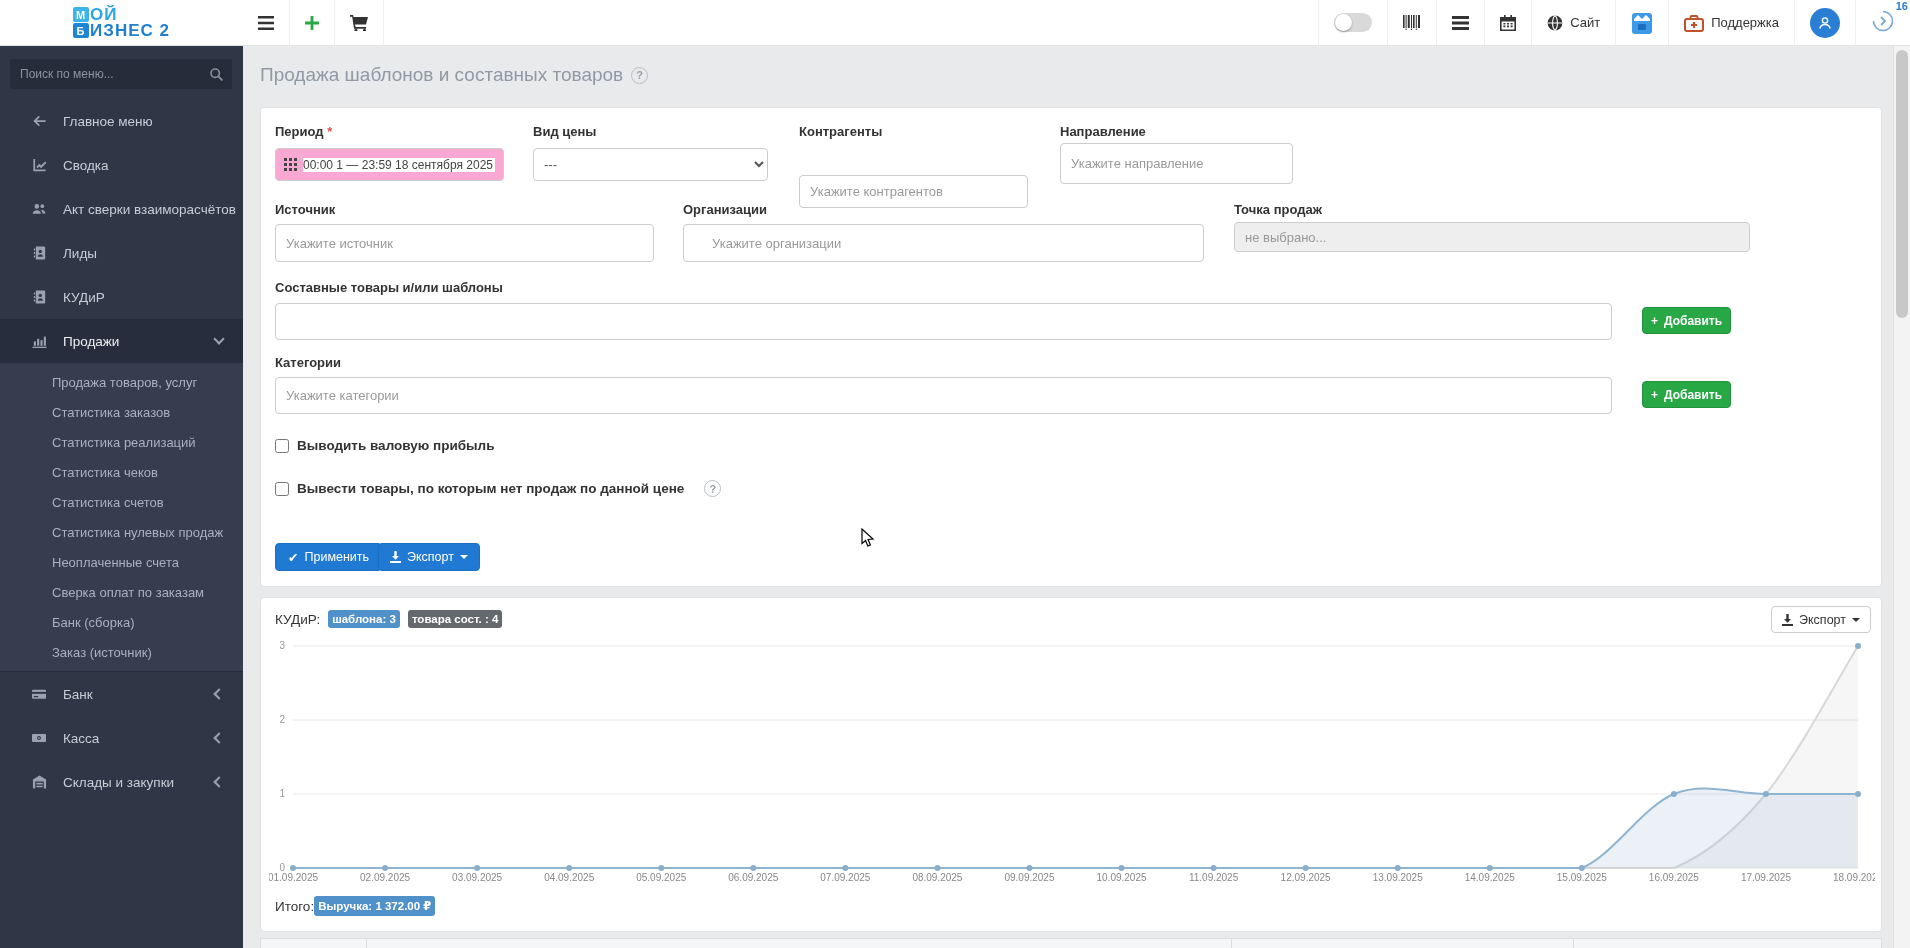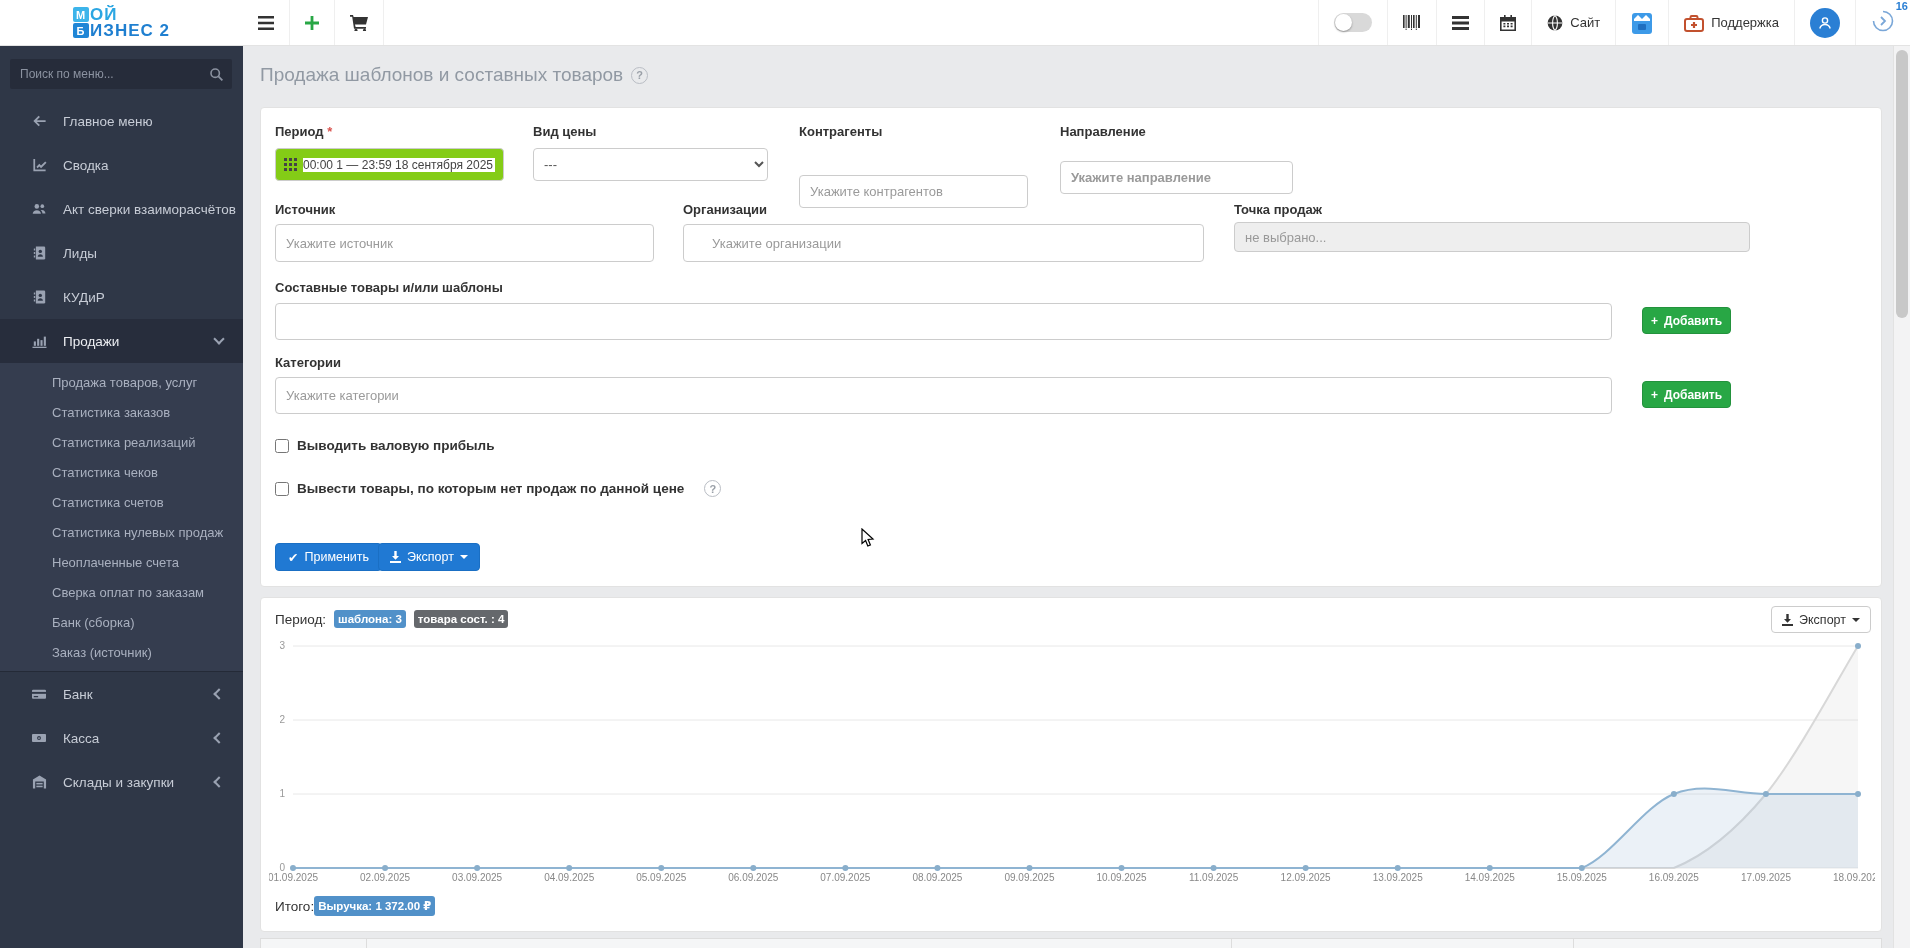--- a/index.html
+++ b/index.html
@@ -60,21 +60,21 @@
 
   .card { position:absolute; background:#fff; border:1px solid #e2e2e2; border-radius:4px; }
   .card1 { left:17px; top:61px; width:1622px; height:480px; }
   .card2 { left:17px; top:551px; width:1622px; height:335px; }
 
   .f-label { position:absolute; font-size:13px; font-weight:bold; color:#333; }
   .req { color:#d9534f; }
   .f-input { position:absolute; border:1px solid #ccc; border-radius:4px; font-size:13px; color:#555;
     padding:0 10px; outline:none; background:#fff; font-family:"Liberation Sans","DejaVu Sans",sans-serif; }
   .f-input::placeholder { color:#9a9a9a; }
-  .date-wrap { position:absolute; border:1px solid #ccc; border-radius:4px; background:#84cc16;
+  .date-wrap { position:absolute; border:1px solid #ccc; border-radius:4px; background:#f9a8d4;
     display:flex; align-items:center; padding:0 8px; gap:6px; }
   .date-wrap input { border:none; outline:none; font-size:12px; color:#444; width:100%;
     font-family:"Liberation Sans","DejaVu Sans",sans-serif; }
   select.f-input { padding:0 6px; color:#555; }
   .f-input:disabled { background:#eee; color:#999; }
   .btn { display:inline-flex; align-items:center; gap:6px; border-radius:4px; font-size:12.5px;
     cursor:pointer; border:1px solid transparent; justify-content:center; }
   .btn-primary { background:#2079d3; border-color:#1a6fc4; color:#fff; }
   .btn-success { background:#28a745; border-color:#23923d; color:#fff; font-weight:bold; font-size:12px; }
   .btn-default { background:#fff; border-color:#ccc; color:#333; }
@@ -394,21 +394,21 @@
 
     <div class="f-label" style="left:272px; top:16px;">Вид цены</div>
     <select class="f-input" style="left:272px; top:40px; width:235px; height:33px;">
       <option>---</option>
     </select>
 
     <div class="f-label" style="left:538px; top:16px;">Контрагенты</div>
     <input class="f-input" style="left: 538px; top: 40px; width: 229px; height: 33px; margin-top: 27px;" placeholder="Укажите контрагентов">
 
     <div class="f-label" style="left:799px; top:16px;">Направление</div>
-    <input class="f-input" style="left: 799px; top: 53px; width: 233px; height: 33px; font-weight: bold;" placeholder="Укажите направление">
+    <input class="f-input" style="left: 799px; top: 35px; width: 233px; height: 41px;" placeholder="Укажите направление">
 
     <div class="f-label" style="left:14px; top:94px;">Источник</div>
     <input class="f-input" style="left: 14px; top: 116px; width: 379px; height: 38px;" placeholder="Укажите источник">
 
     <div class="f-label" style="left:422px; top:94px;">Организации</div>
     <input class="f-input" style="left: 422px; top: 116px; width: 521px; height: 38px; padding-left: 28px;" placeholder="Укажите организации">
 
     <div class="f-label" style="left:973px; top:94px;">Точка продаж</div>
     <input class="f-input" style="left: 973px; top: 114px; width: 516px; height: 30px;" disabled="" value="не выбрано...">
 
@@ -446,21 +446,21 @@
             <path fill="#fff" d="M4.3 0h2.4v5H9L5.5 8.8 2 5h2.3zM0 10h11v2H0z"></path>
           </svg>
       </span>
       <span>Экспорт</span>
         <span class="caret"></span>
     </button>
   </div>
 
   <div class="card card2">
     <div class="total-row">
-      <span class="total-lbl">Период:</span>
+      <span class="total-lbl">КУДиР:</span>
       <span class="badge" id="badge-templates" style="background: rgb(81, 145, 201);">шаблона: 3</span>
       <span class="badge" id="badge-composite" style="background: rgb(101, 104, 108);">товара сост. : 4</span>
     </div>
     <button class="btn btn-default export2">
       <span class="ic">
         <svg width="11" height="12" viewBox="0 0 11 12">
             <path fill="#333" d="M4.3 0h2.4v5H9L5.5 8.8 2 5h2.3zM0 10h11v2H0z"></path>
           </svg>
       </span>
       <span>Экспорт</span>

